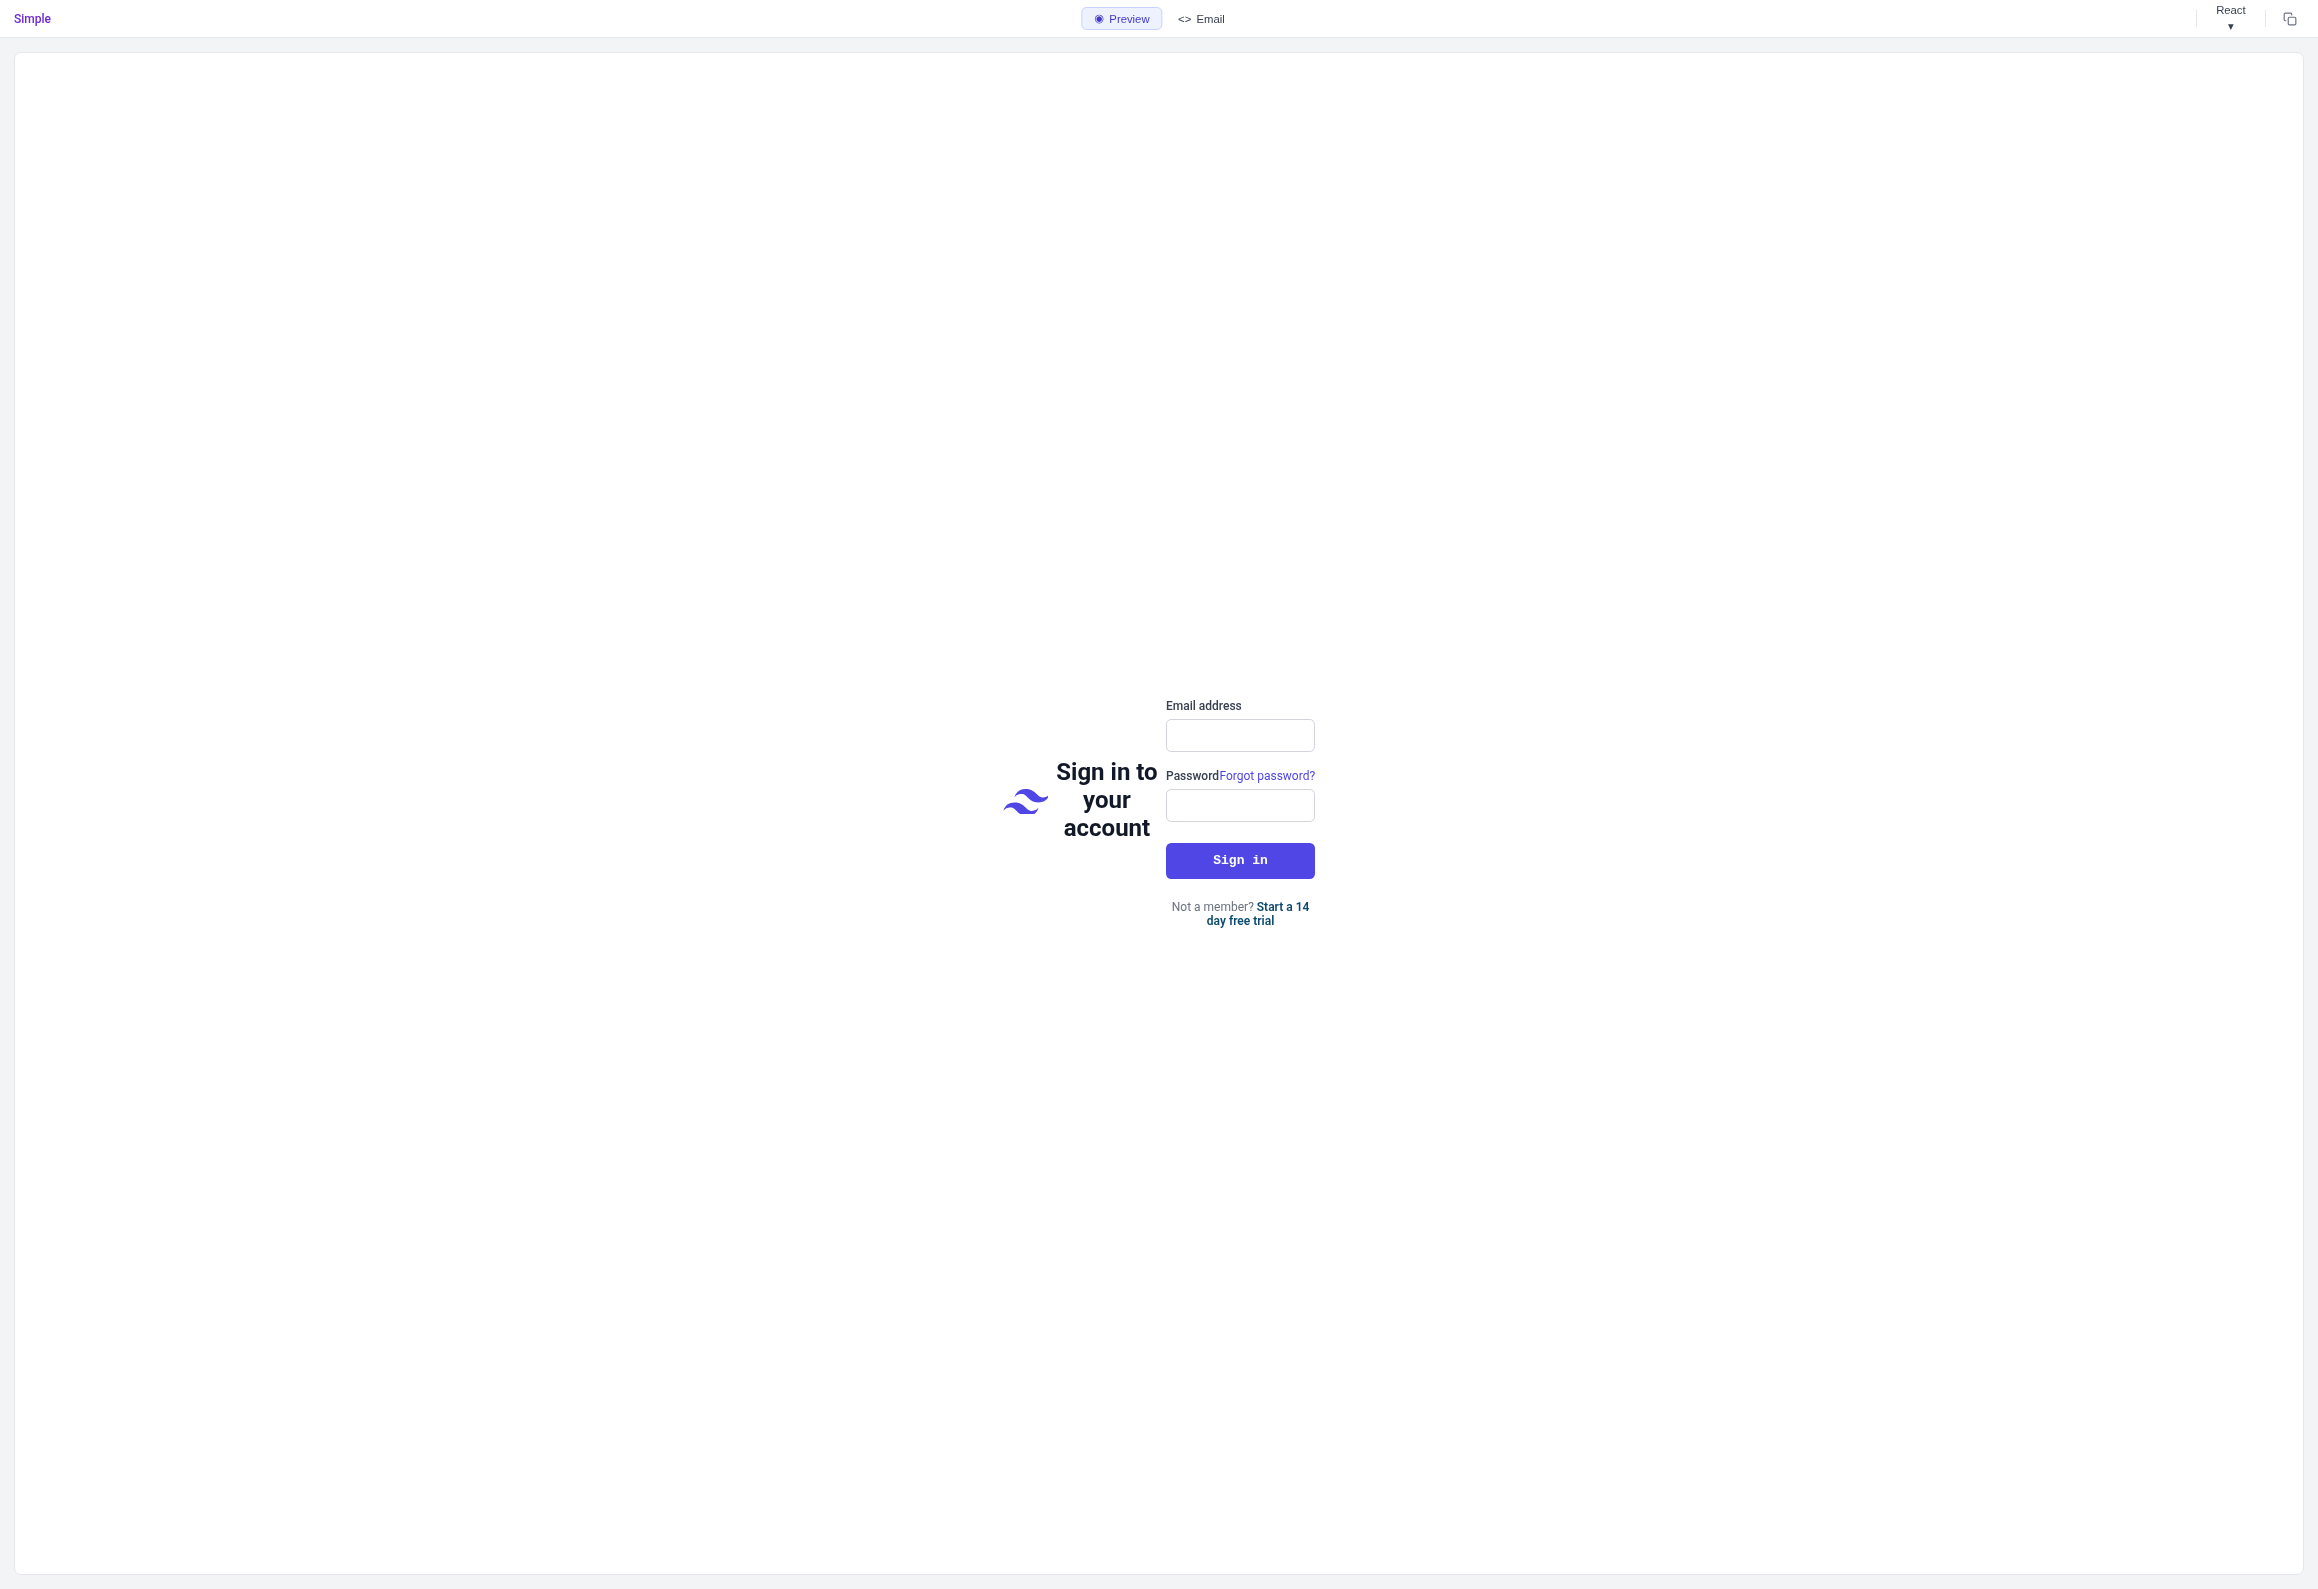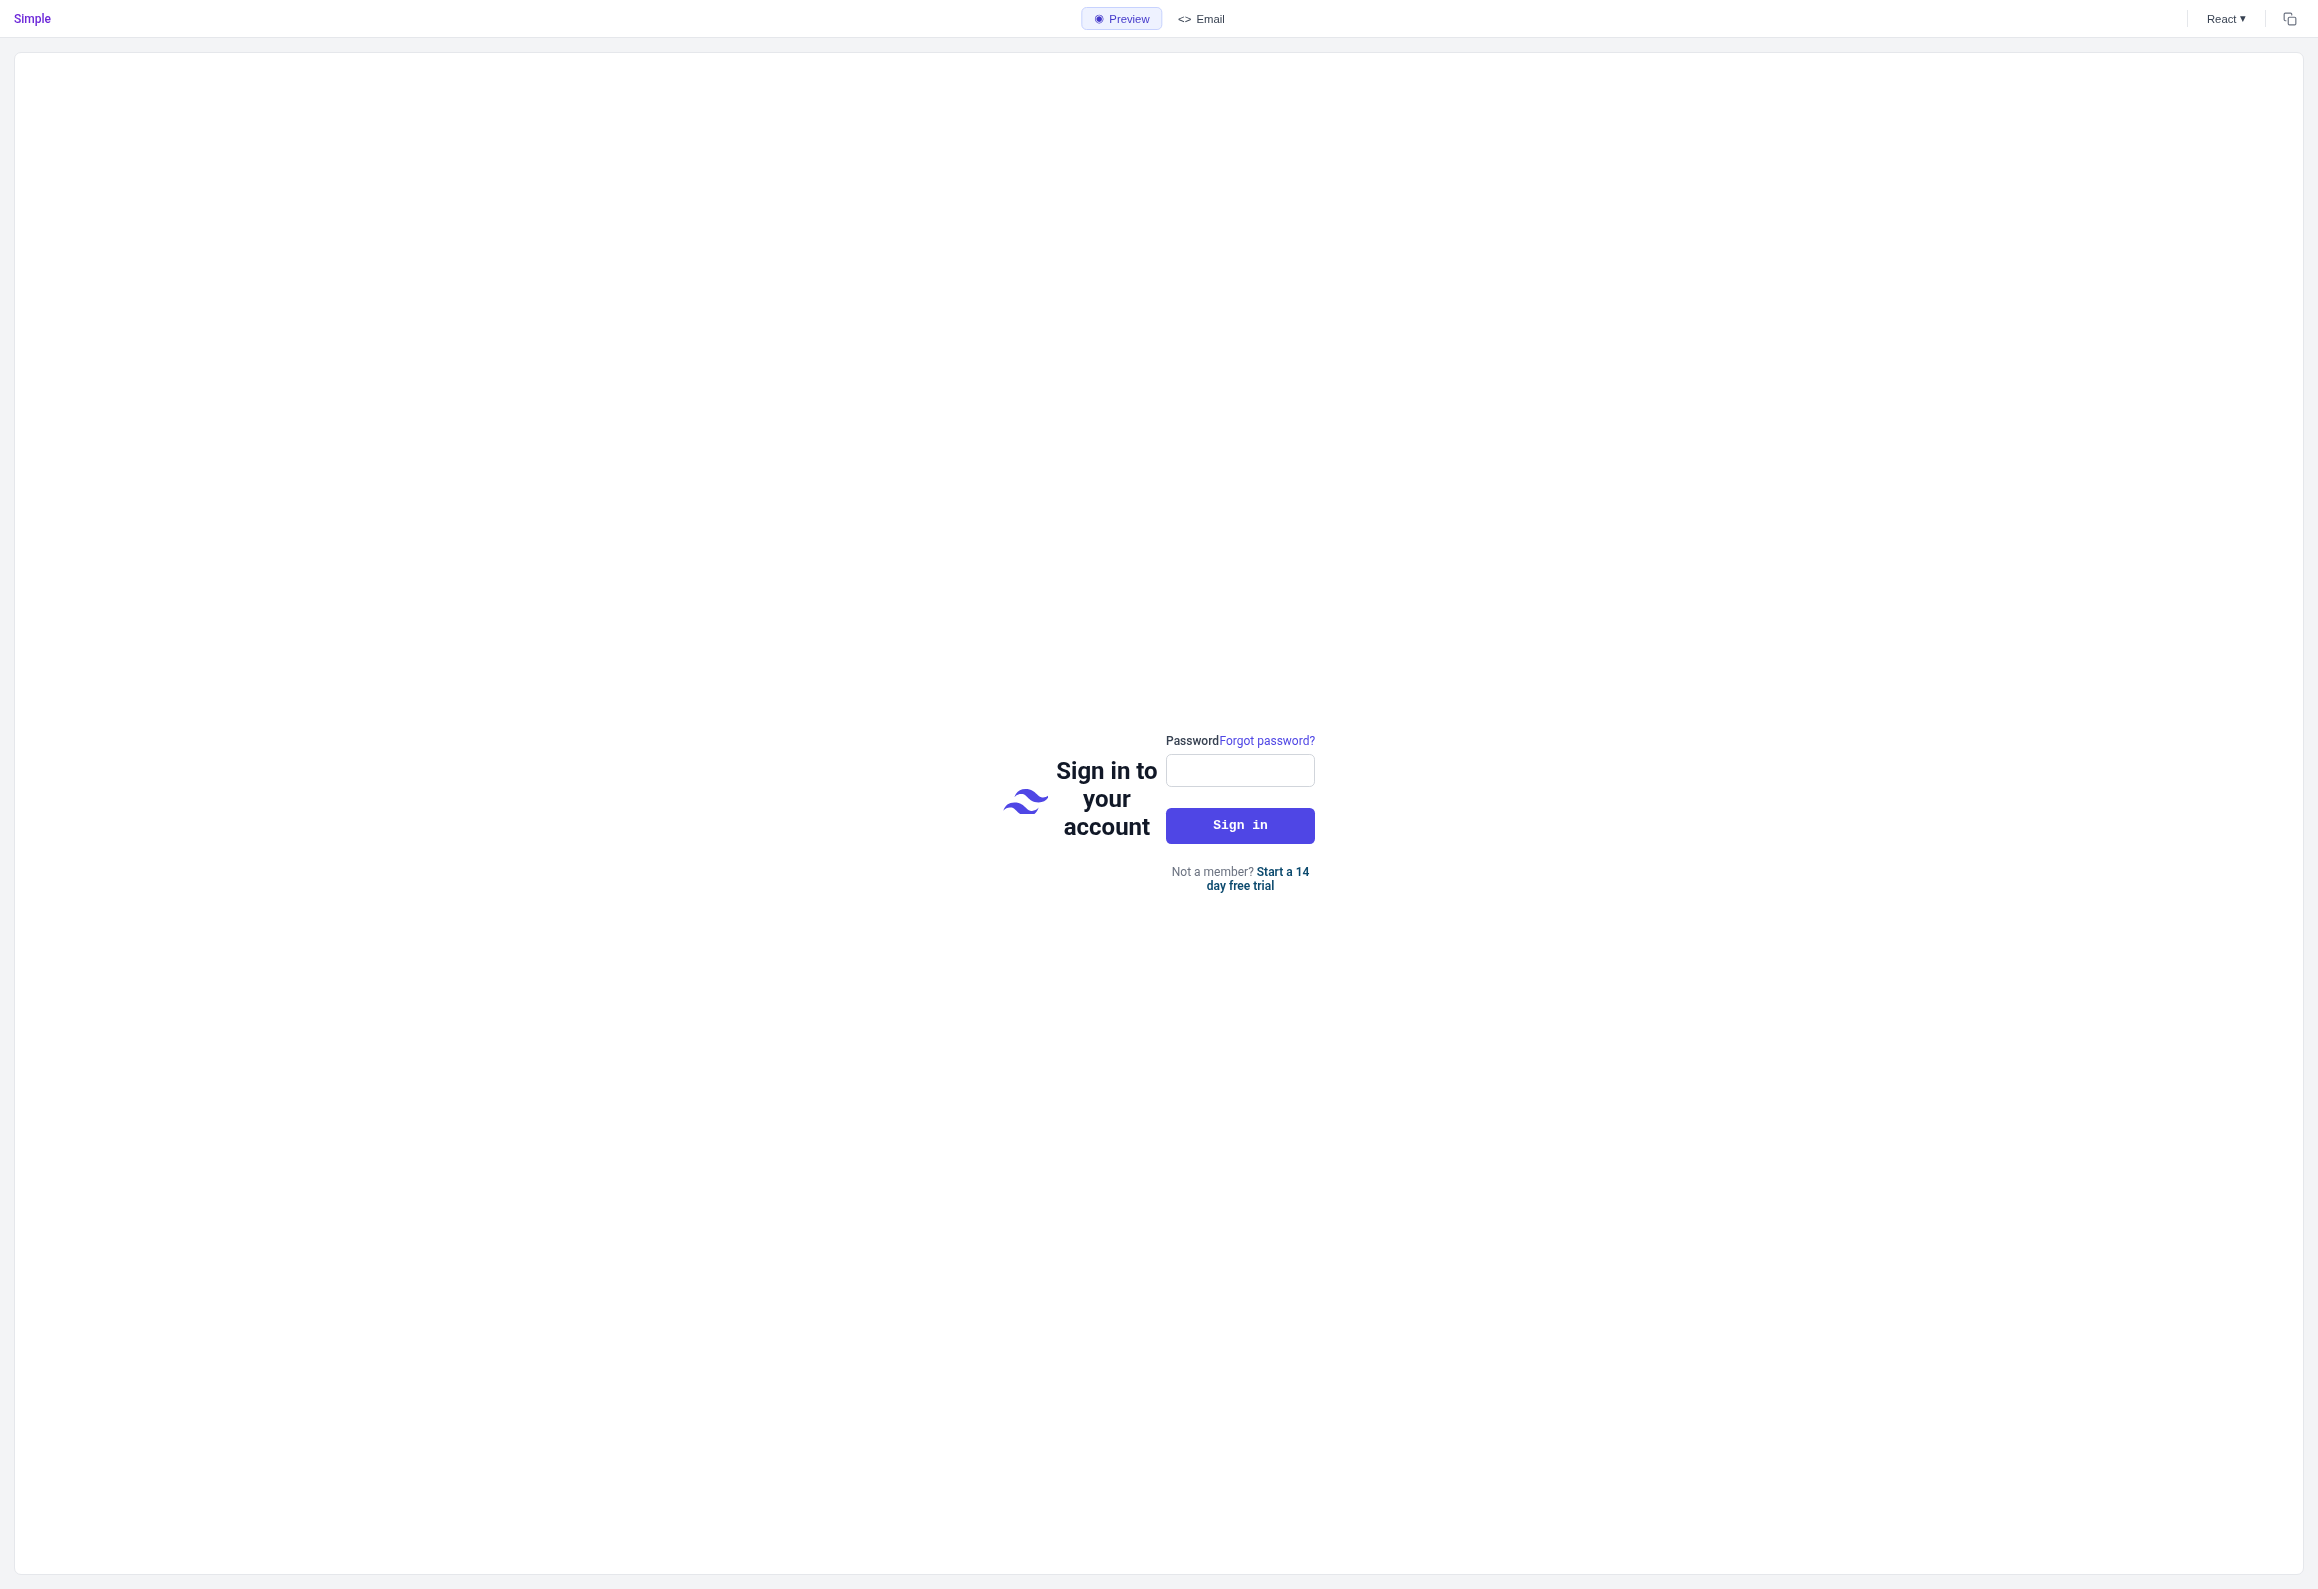--- a/index.html
+++ b/index.html
@@ -79,20 +79,21 @@
       display: flex;
       align-items: center;
       gap: 3.5px;
       padding: 4.3px 8.7px;
       border-radius: 5.2px;
       font-size: 11.3px;
       cursor: pointer;
       border: none;
       background: transparent;
       color: #374151;
+      flex-direction: column;
     }
 
     .copy-btn {
       width: 28px;
       height: 28px;
       display: flex;
       align-items: center;
       justify-content: center;
       cursor: pointer;
       border: none;
@@ -269,20 +270,26 @@
     <div class="logo">
       <svg viewBox="0 0 52 32" fill="none" xmlns="http://www.w3.org/2000/svg">
         <path d="M26 3.2C19.467 3.2 15.2 6.4 13.2 12.8C16 9.6 19.267 8.4 23 9.2C25.124 9.67 26.624 11.19 28.284 12.872C31.004 15.632 34.148 18.8 41.2 18.8C47.733 18.8 52 15.6 54 9.2C51.2 12.4 47.933 13.6 44.2 12.8C42.076 12.33 40.576 10.81 38.916 9.128C36.196 6.368 33.052 3.2 26 3.2ZM13.2 18.8C6.667 18.8 2.4 22 0.4 28.4C3.2 25.2 6.467 24 10.2 24.8C12.324 25.27 13.824 26.79 15.484 28.472C18.204 31.232 21.348 34.4 28.4 34.4C34.933 34.4 39.2 31.2 41.2 24.8C38.4 28 35.133 29.2 31.4 28.4C29.276 27.93 27.776 26.41 26.116 24.728C23.396 21.968 20.252 18.8 13.2 18.8Z" fill="#4f46e5"></path>
       </svg>
     </div>
 
     <h1 class="signin-title">Sign in to your account</h1>
 
     <div class="form">
 
+      <div class="field-group">
+        <div class="field-label-row">
+          <label class="field-label">Email address</label>
+        </div>
+        <input type="email" class="field-input" placeholder="" style="">
+      </div>
 
       <div class="field-group">
         <div class="field-label-row">
           <label class="field-label">Password</label>
           <a class="forgot-link">Forgot password?</a>
         </div>
         <input type="password" class="field-input" placeholder="" style="">
       </div>
 
       <button class="signin-button">Sign in</button>

